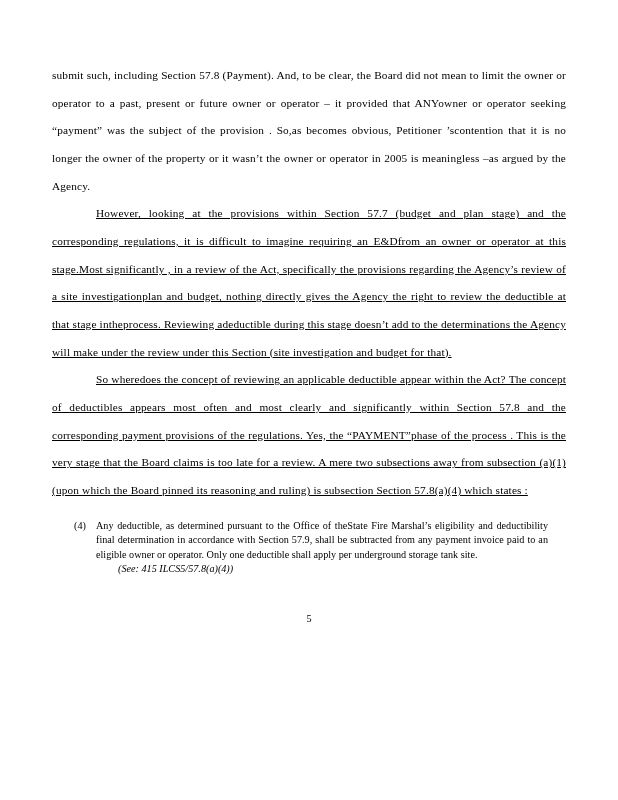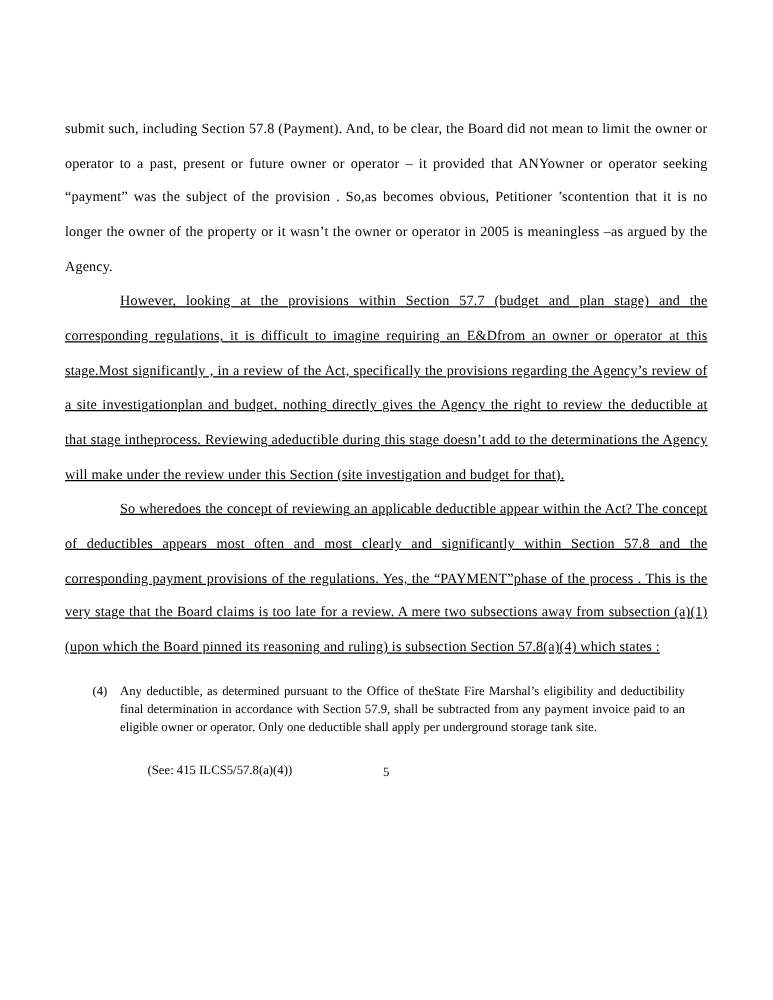--- a/index.html
+++ b/index.html
@@ -12,21 +12,21 @@
     height: 800px;
     font-family: "Liberation Serif", serif;
     color: #000000;
     overflow: hidden;
   }
   .page {
     position: relative;
     width: 618px;
     height: 668px;
     box-sizing: border-box;
-    padding: 90px 52px 0 52px;
+    padding: 62px 52px 0 52px;
   }
   .para {
     font-size: 11.3px;
     line-height: 2.45;
     text-align: justify;
     text-justify: inter-word;
     margin: 0 0 0 0;
   }
   .para + .para {
     margin-top: 0px;
@@ -48,24 +48,24 @@
     padding-left: 22px;
     box-sizing: border-box;
   }
   .numbered-block .body {
     flex: 1 1 auto;
     text-align: justify;
     text-justify: inter-word;
     padding-right: 18px;
   }
   .cite {
-    margin-top: 20px;
     margin-left: 66px;
     font-size: 10.2px;
     line-height: 1.4;
+    font-style: italic;
   }
   .page-number {
     position: absolute;
     left: 0;
     right: 0;
     bottom: 44px;
     text-align: center;
     font-size: 10.2px;
   }
   

